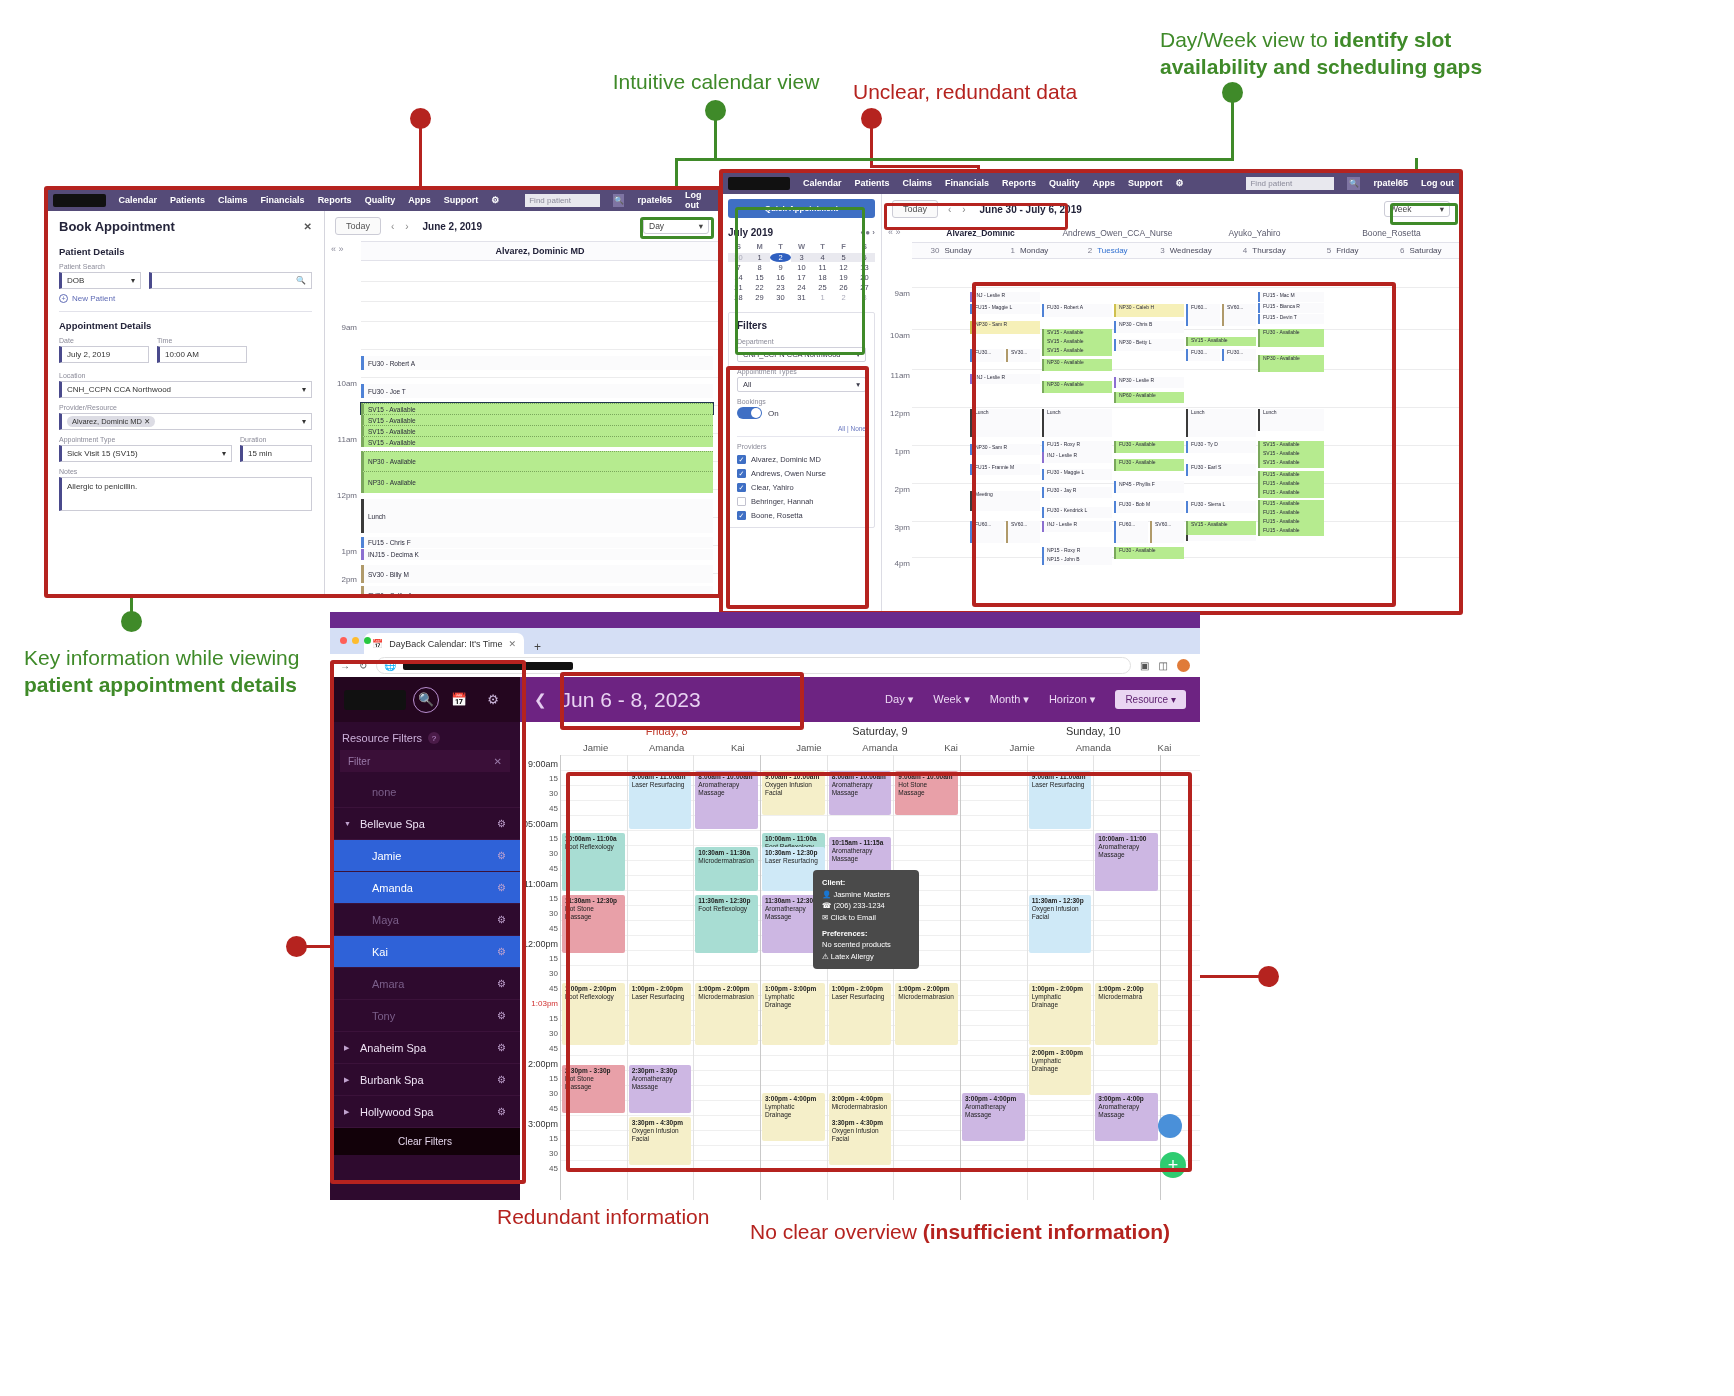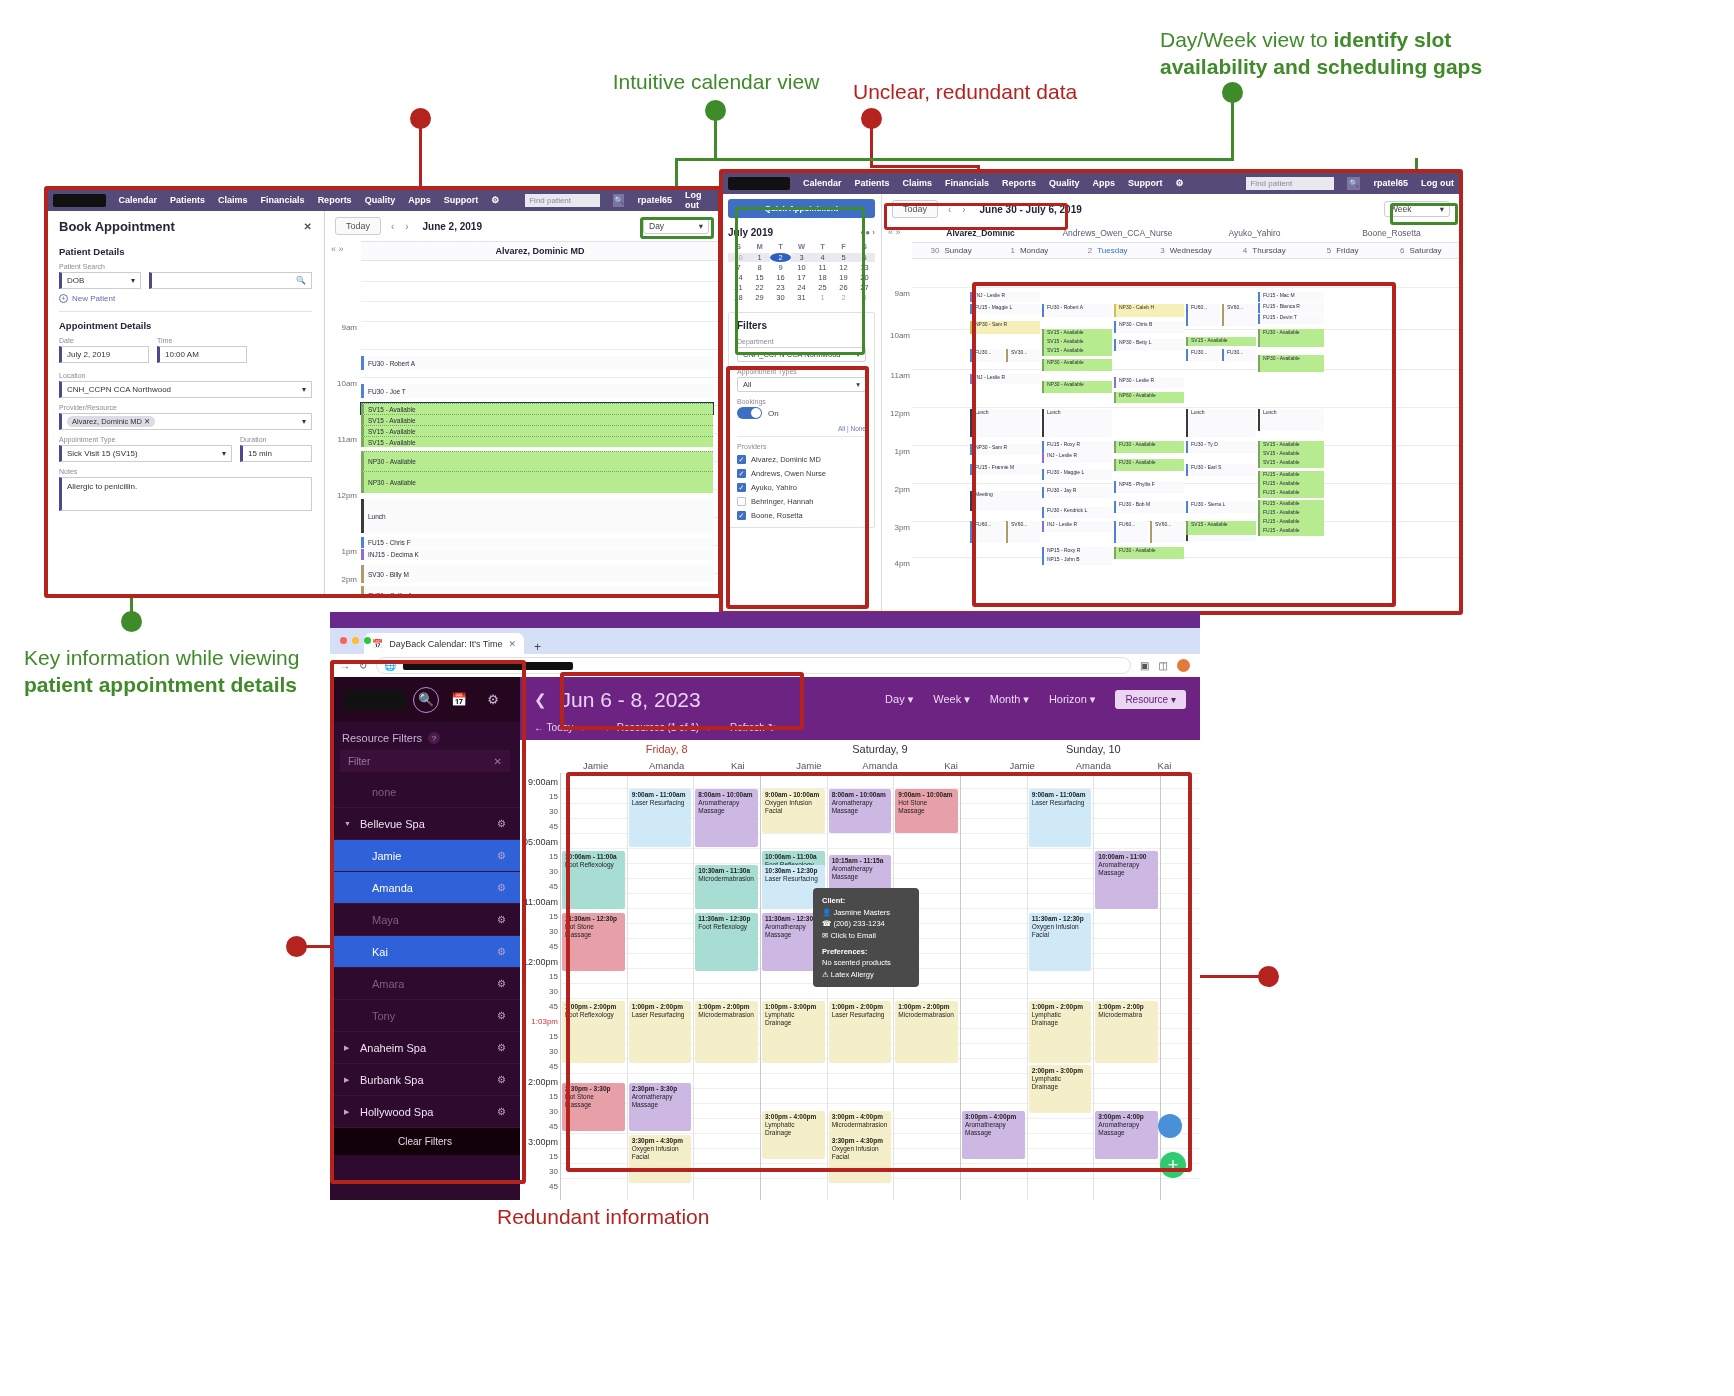--- a/index.html
+++ b/index.html
@@ -246,20 +246,23 @@
   <div class="ln red" style="left:1190px; top:975px; width:74px; height:3px;"></div>
 
   <div class="anno red" style="left:497px; top:1203px; width:240px;">
     <span>Redundant information</span>
   </div>
   <div class="dot red" style="left:537px; top:1162px;"></div>
   <div class="ln red" style="left:546px; top:1122px; width:3px; height:45px;"></div>
   <div class="dot red" style="left:620px; top:1162px;"></div>
   <div class="ln red" style="left:629px; top:722px; width:3px; height:445px;"></div>
 
+  <div class="anno red" style="left:750px; top:1218px; width:440px;">
+    <span>No clear overview </span><b>(insufficient information)</b>
+  </div>
   <div class="dot red" style="left:771px; top:1172px;"></div>
   <svg style="position:absolute; left:670px; top:975px; width:125px; height:205px;">
     <path d="M8 5 C 30 70, 80 130, 112 198" stroke="#b5231f" stroke-width="3.4" fill="none"></path>
   </svg>
 
   <div class="shot" style="left:47px; top:189px; width:672px; height:406px;">
     <div class="topbar">
       <div class="logo"></div>
       <span class="nav">Calendar</span>
       <span class="nav">Patients</span>
@@ -529,21 +532,21 @@
               <div class="provrow">
                 <span class="cbx">✓</span>
                 <span>Alvarez, Dominic MD</span>
               </div>
               <div class="provrow">
                 <span class="cbx">✓</span>
                 <span>Andrews, Owen Nurse</span>
               </div>
               <div class="provrow">
                 <span class="cbx">✓</span>
-                <span>Ayuko, Yahiro</span>
+                <span>Clear, Yahiro</span>
               </div>
               <div class="provrow">
                 <span class="cbx off">✓</span>
                 <span>Behringer, Hannah</span>
               </div>
               <div class="provrow">
                 <span class="cbx">✓</span>
                 <span>Boone, Rosetta</span>
               </div>
             </div>
@@ -800,25 +803,20 @@
           <span class="dbback">❮</span>
           <span class="dbtitle">Jun 6 - 8, 2023</span>
           <div class="dbviews">
             <span><span>Day</span> ▾</span>
             <span><span>Week</span> ▾</span>
             <span><span>Month</span> ▾</span>
             <span><span>Horizon</span> ▾</span>
             <span class="resbtn"><span>Resource</span> ▾</span>
           </div>
         </div>
-        <div class="dbsub">
-          <span>← <span>Today</span> →</span>
-          <span>← <span>Resources (1 of 1)</span> →</span>
-          <span><span>Refresh</span> ↻</span>
-        </div>
         <div style="display:flex;">
           <div style="width:40px;"></div>
           <div id="dbdays" style="flex:1;">
               <div style="display: flex;">
                 <div class="dbday today" style="flex: 1 1 0%;">Friday, 8</div>
                 <div class="dbday" style="flex: 1 1 0%;">Saturday, 9</div>
                 <div class="dbday" style="flex: 1 1 0%;">Sunday, 10</div>
               </div>
               <div class="dbres" style="display: flex;">
                 <div style="flex: 1 1 0%; display: flex;">

